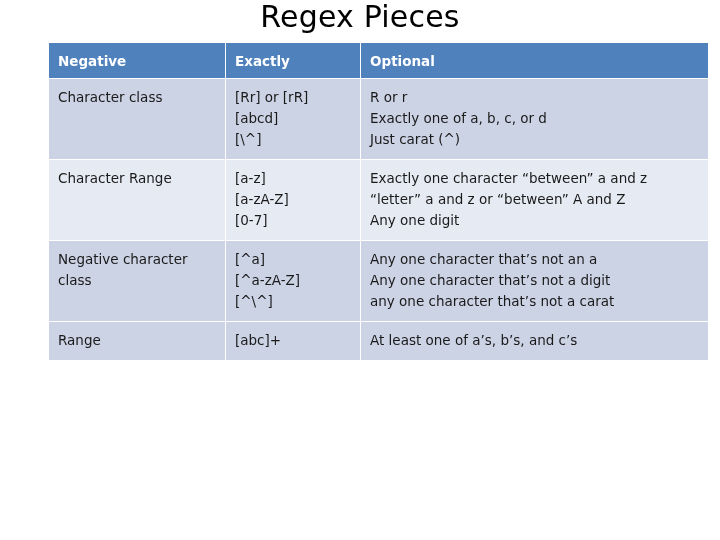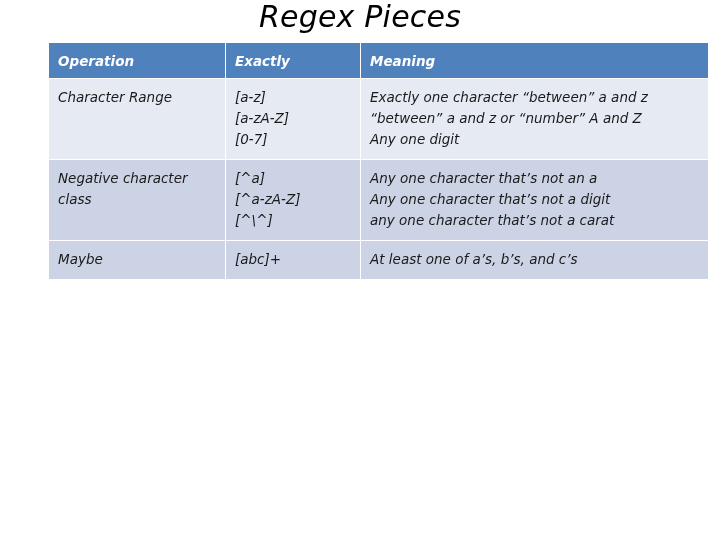--- a/index.html
+++ b/index.html
@@ -13,21 +13,20 @@
     overflow: hidden;
     font-family: "DejaVu Sans", "Liberation Sans", sans-serif;
     -webkit-font-smoothing: antialiased;
   }
 
   .slide {
     position: relative;
     width: 720px;
     height: 540px;
     background: #ffffff;
-    font-style: italic;
   }
 
   .slide-title {
     position: absolute;
     left: 0;
     top: -2px;
     width: 720px;
     text-align: center;
     font-size: 30px;
     font-weight: 400;
@@ -92,54 +91,67 @@
 
   <div class="table-wrap">
     <table class="regex-table">
       <colgroup>
         <col class="c-op">
           <col class="c-ex">
           <col class="c-mean">
       </colgroup>
       <thead>
         <tr>
-          <th>Operation</th>
+          <th>Negative</th>
           <th>Exactly</th>
-          <th>Meaning</th>
+          <th>Optional</th>
         </tr>
       </thead>
       <tbody id="table-body">
+          <tr class="band-a">
+            <td class="op-cell">Character class</td>
+            <td>
+              <span class="line">[Rr] or [rR]</span>
+              <span class="line">[abcd]</span>
+              <span class="line">[\^]</span>
+            </td>
+            <td>
+              <span class="line">R or r</span>
+              <span class="line">Exactly one of a, b, c, or d</span>
+              <span class="line">Just carat (^)</span>
+            </td>
+          </tr>
           <tr class="band-b">
             <td class="op-cell">Character Range</td>
             <td>
               <span class="line">[a-z]</span>
               <span class="line">[a-zA-Z]</span>
               <span class="line">[0-7]</span>
             </td>
             <td>
               <span class="line">Exactly one character “between” a and z</span>
-              <span class="line">“between” a and z or “number” A and Z</span>
+              <span class="line">“letter” a and z or “between” A and Z</span>
               <span class="line">Any one digit</span>
             </td>
           </tr>
           <tr class="band-a">
             <td class="op-cell">Negative character class</td>
             <td>
               <span class="line">[^a]</span>
               <span class="line">[^a-zA-Z]</span>
               <span class="line">[^\^]</span>
             </td>
             <td>
               <span class="line">Any one character that’s not an a</span>
               <span class="line">Any one character that’s not a digit</span>
               <span class="line">any one character that’s not a carat</span>
             </td>
           </tr>
           <tr class="band-a">
-            <td class="op-cell">Maybe</td>
+            <td class="op-cell">Range</td>
             <td>
               <span class="line">[abc]+</span>
             </td>
             <td>
               <span class="line">At least one of a’s, b’s, and c’s</span>
             </td>
           </tr>
         </tbody>
     </table>
   </div>

